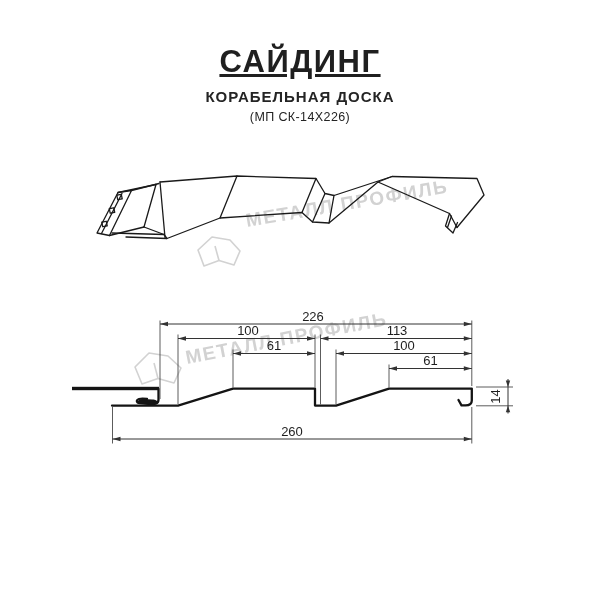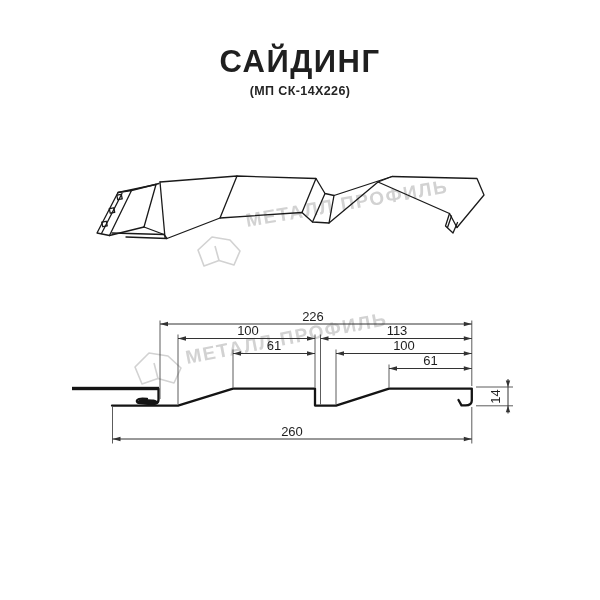--- a/index.html
+++ b/index.html
@@ -1,42 +1,43 @@
 <!DOCTYPE html>
 <html><head>
 <meta charset="utf-8">
 <style>
   html,body{margin:0;padding:0;background:#fff;}
   .page{
     position:relative;width:600px;height:600px;background:#ffffff;
     font-family:"Liberation Sans",sans-serif;overflow:hidden;
   }
   .hdr{position:absolute;top:46px;left:0;width:600px;text-align:center;color:#1f1f1f;}
-  .hdr .title{font-size:31px;font-weight:800;letter-spacing:1.5px;line-height:1.05;}
+  .hdr .title{font-size:31px;font-weight:800;letter-spacing:1.5px;line-height:1.05;text-decoration:underline;}
   .hdr .subtitle{margin-top:9px;font-size:15px;font-weight:700;letter-spacing:1px;color:#242424;}
-  .hdr .model{margin-top:5px;font-size:12.5px;font-weight:700;letter-spacing:.4px;color:#242424;}
+  .hdr .model{margin-top:5px;font-size:12.5px;font-weight:400;letter-spacing:.4px;color:#242424;}
   .ftr{position:absolute;top:527px;left:0;width:600px;text-align:center;
        font-size:15px;font-weight:700;letter-spacing:.6px;color:#242424;}
   svg.scene{position:absolute;left:0;top:0;}
   .wm-text{font-family:"Liberation Sans",sans-serif;font-weight:700;font-size:19px;letter-spacing:1.6px;fill:#d2d2d2;}
   .wm-shape{fill:none;stroke:#d2d2d2;stroke-width:1.6;stroke-linejoin:round;}
   .sk{fill:none;stroke:#1a1a1a;stroke-width:1.3;stroke-linejoin:round;stroke-linecap:round;}
   .prof{fill:none;stroke:#141414;stroke-width:2.3;stroke-linejoin:round;stroke-linecap:round;}
   .ext{stroke:#4a4a4a;stroke-width:.9;fill:none;}
   .dim{stroke:#333333;stroke-width:1;fill:none;}
   .arr{fill:#333333;stroke:none;}
   .dtext{font-family:"Liberation Sans",sans-serif;font-size:13px;fill:#1e1e1e;text-anchor:middle;}
 </style>
 </head>
 <body>
 
 <div class="page">
 
   <div class="hdr">
     <div class="title">САЙДИНГ</div>
+    <div class="subtitle">КОРАБЕЛЬНАЯ ДОСКА</div>
     <div class="model">(МП СК-14Х226)</div>
   </div>
 
   <svg class="scene" width="600" height="600" viewBox="0 0 600 600">
 
     <g>
       <path class="wm-shape" d="M198,250 L212,237 L230,240 L240,251 L234,265 L219,260.5 L204,266 Z"></path>
       <path class="wm-shape" d="M219,260.5 L215,246"></path>
       <text class="wm-text" x="247" y="227" transform="rotate(-9.7 247 227)">МЕТАЛЛ ПРОФИЛЬ</text>
     </g>

